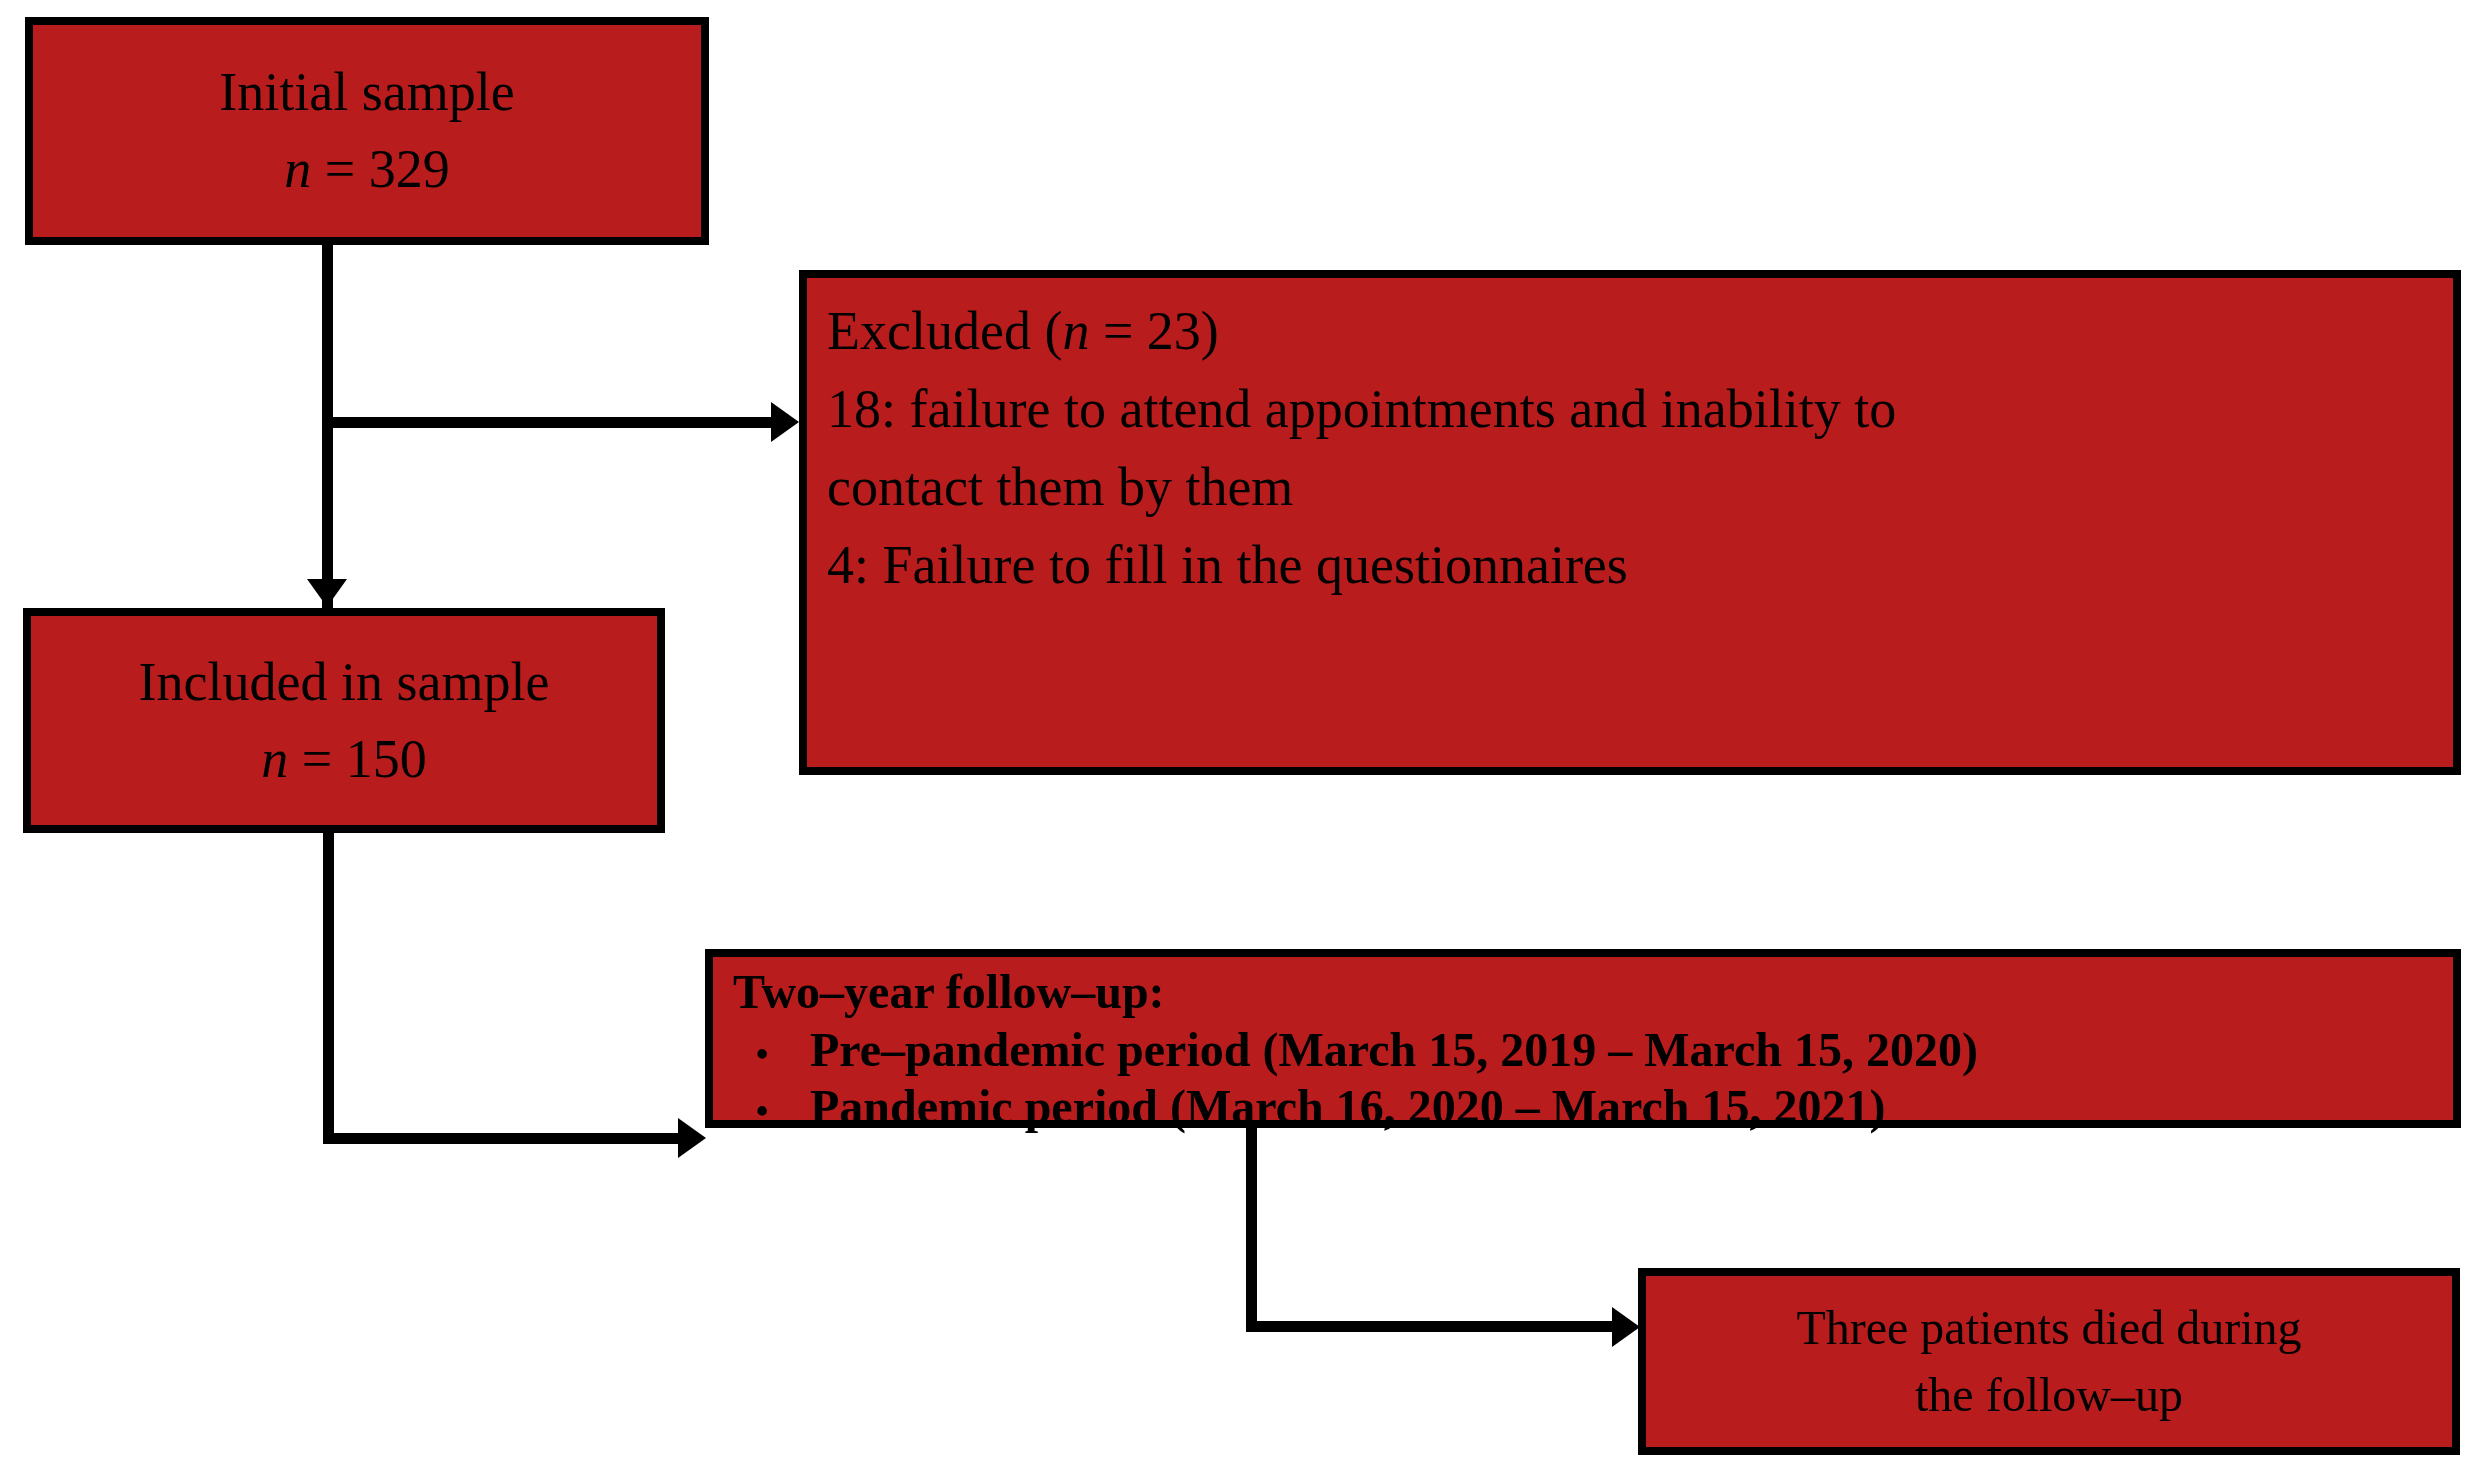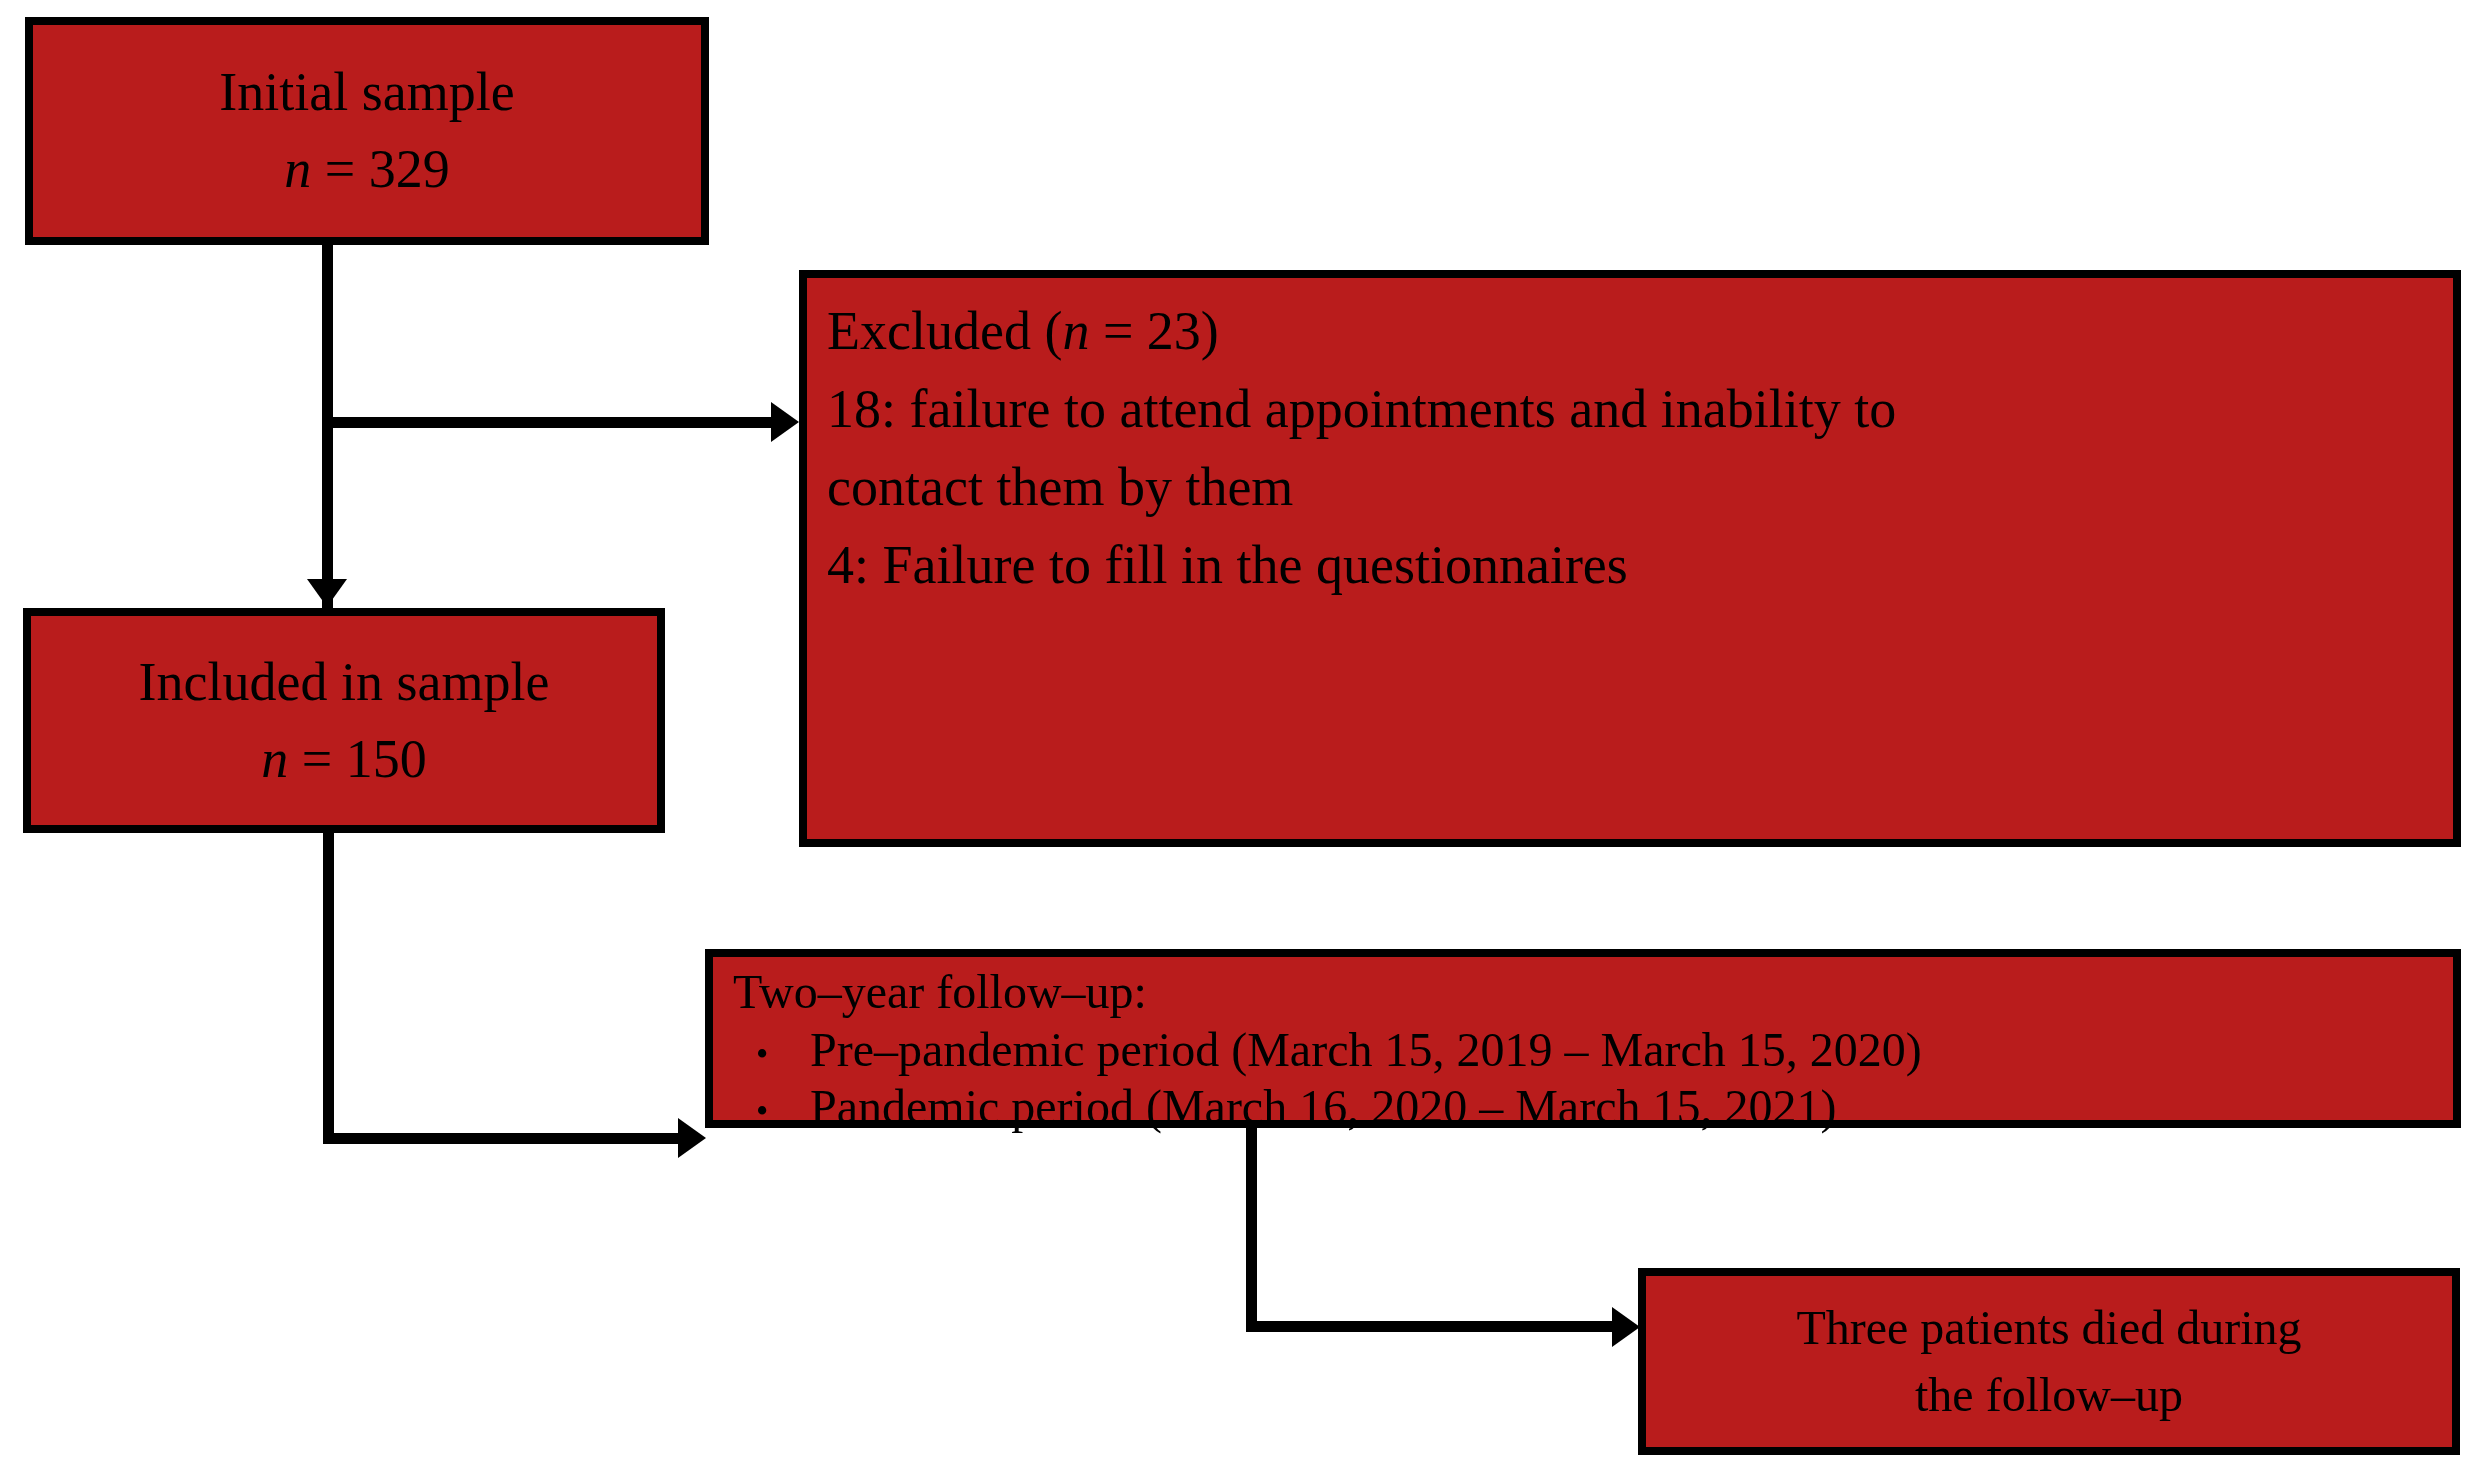--- a/index.html
+++ b/index.html
@@ -64,38 +64,39 @@
     font-size: 54px;
     line-height: 1.42;
     text-align: center;
   }
 
   
   #box-excluded {
     left: 799px;
     top: 270px;
     width: 1662px;
-    height: 577px;
+    height: 505px;
     padding: 15.4px 18.5px 15.4px 20px;
     justify-content: flex-start;
   }
   #box-excluded .txt {
     font-size: 54px;
     line-height: 1.44;
     text-align: left;
   }
 
   
   #box-followup {
     left: 705px;
     top: 949px;
     width: 1756px;
     height: 179px;
     padding: 6.2px 15.4px 6.2px 20px;
     justify-content: flex-start;
+    font-weight: bold;
   }
   #box-followup .txt {
     font-size: 48px;
     line-height: 1.20;
     text-align: left;
   }
   .bullet-row {
     display: flex;
     align-items: baseline;
   }

